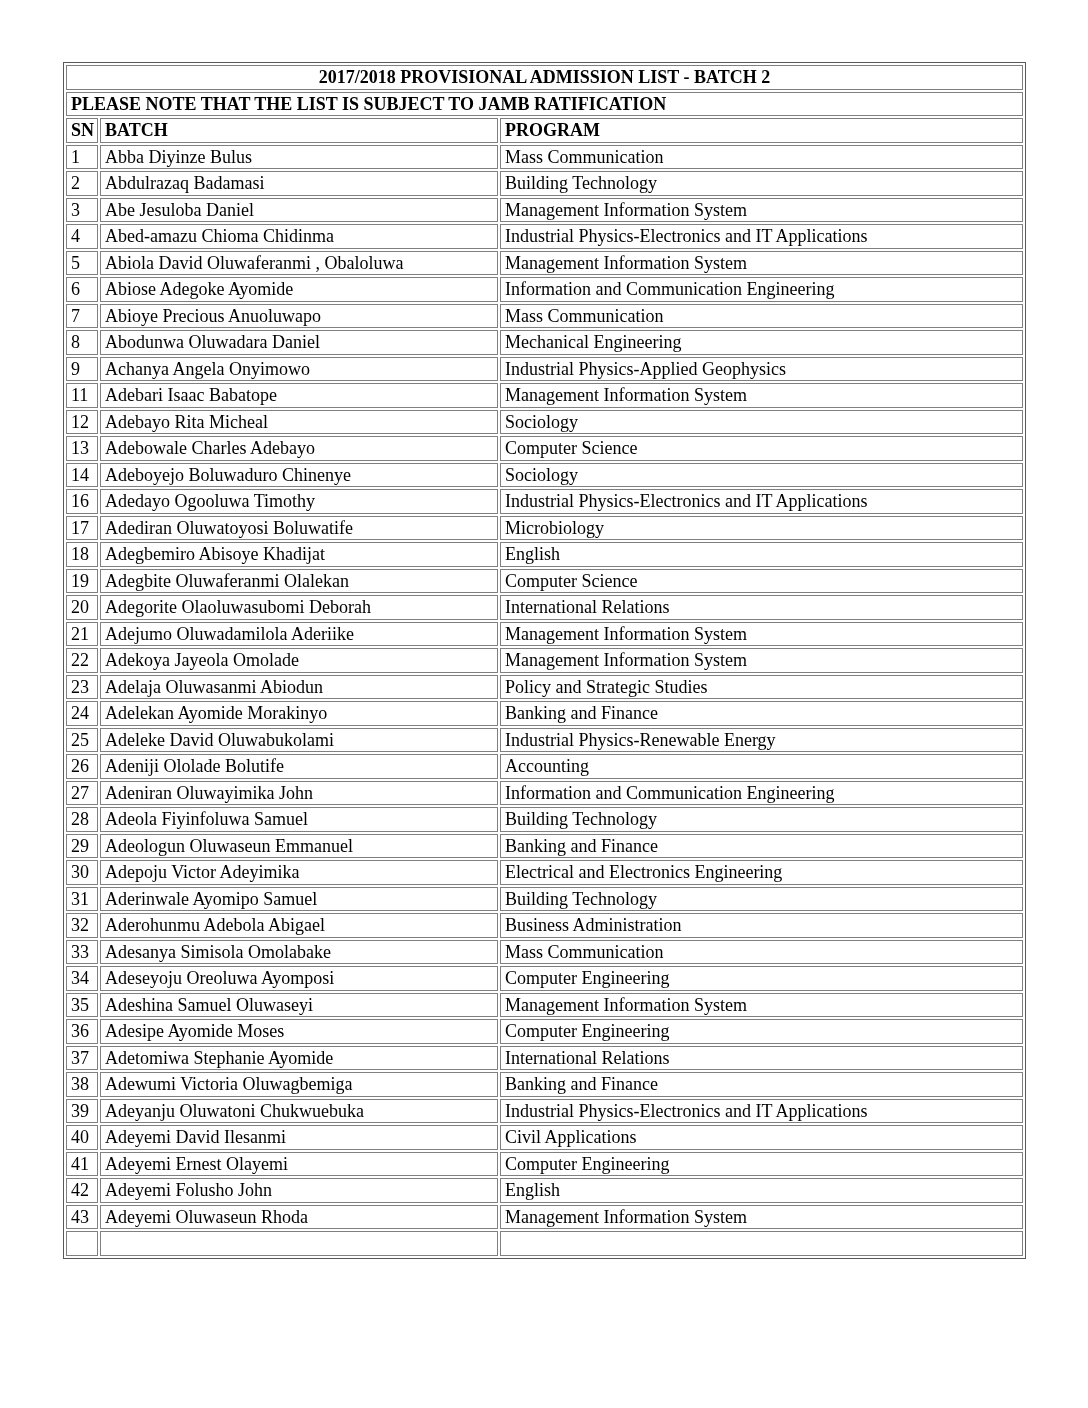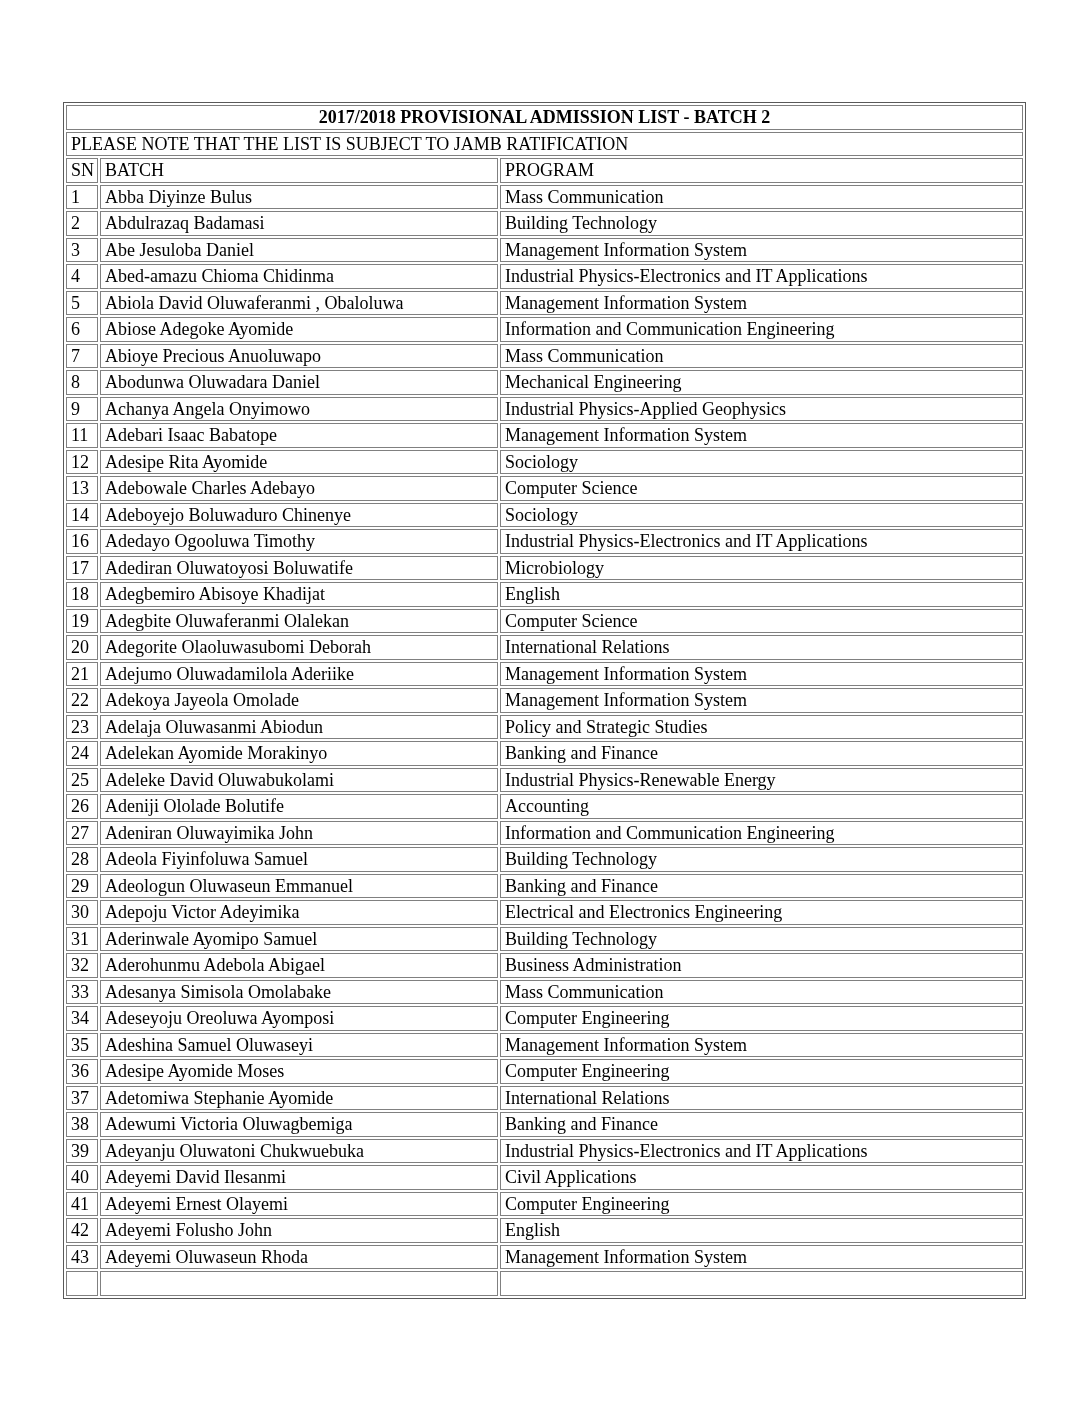--- a/index.html
+++ b/index.html
@@ -12,21 +12,20 @@
     font-family: "Liberation Serif", "DejaVu Serif", serif;
     color: #000000;
   }
   .table-clip {
     position: absolute;
     left: 63px;
     top: 62px;
     width: 968px;
     height: 1296px;
     overflow: hidden;
-    margin-top: 40px;
   }
   table.admission {
     border-collapse: separate;
     border-spacing: 2px;
     border: 1px solid #595959;
     table-layout: fixed;
     width: 963px;
     background: #ffffff;
   }
   table.admission td {
@@ -43,21 +42,21 @@
     height: 58px;
     vertical-align: top;
     text-align: center;
     font-weight: bold;
     font-size: 28px;
     line-height: 34px;
     padding-top: 3px;
     white-space: nowrap;
   }
   td.note-cell, td.header-cell {
-    font-weight: normal;
+    font-weight: bold;
     font-size: 19px;
     line-height: 22px;
     height: 22px;
   }
 </style>
 </head>
 <body>
 
 <div class="page">
   <div class="table-clip">
@@ -124,21 +123,21 @@
             <td>Achanya Angela Onyimowo</td>
             <td>Industrial Physics-Applied Geophysics</td>
           </tr>
           <tr>
             <td>11</td>
             <td>Adebari Isaac Babatope</td>
             <td>Management Information System</td>
           </tr>
           <tr>
             <td>12</td>
-            <td>Adesipe Rita Ayomide</td>
+            <td>Adebayo Rita Micheal</td>
             <td>Sociology</td>
           </tr>
           <tr>
             <td>13</td>
             <td>Adebowale Charles Adebayo</td>
             <td>Computer Science</td>
           </tr>
           <tr>
             <td>14</td>
             <td>Adeboyejo Boluwaduro Chinenye</td>

